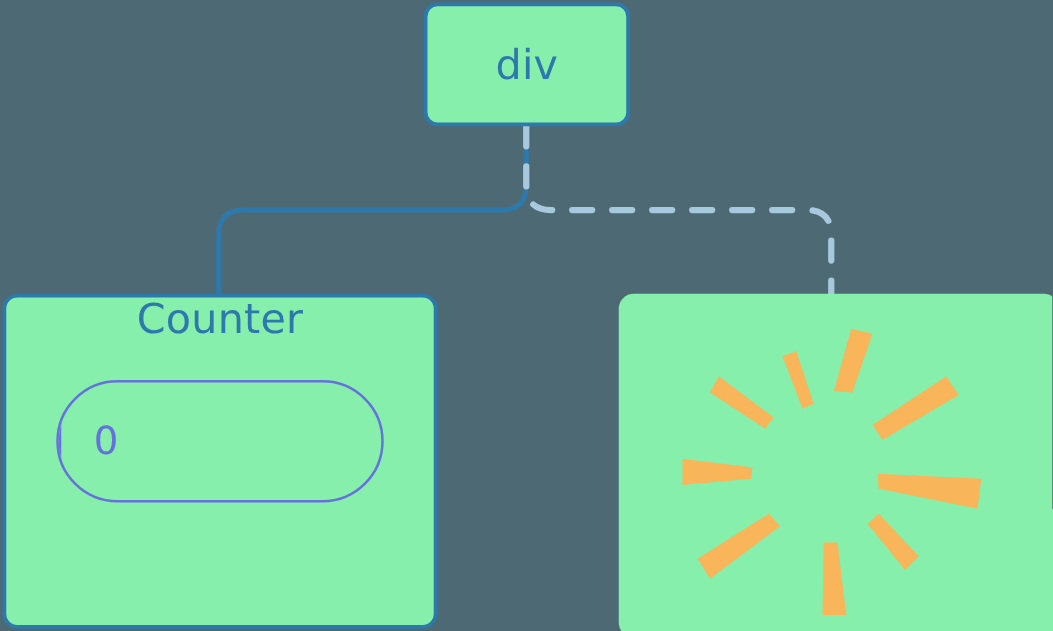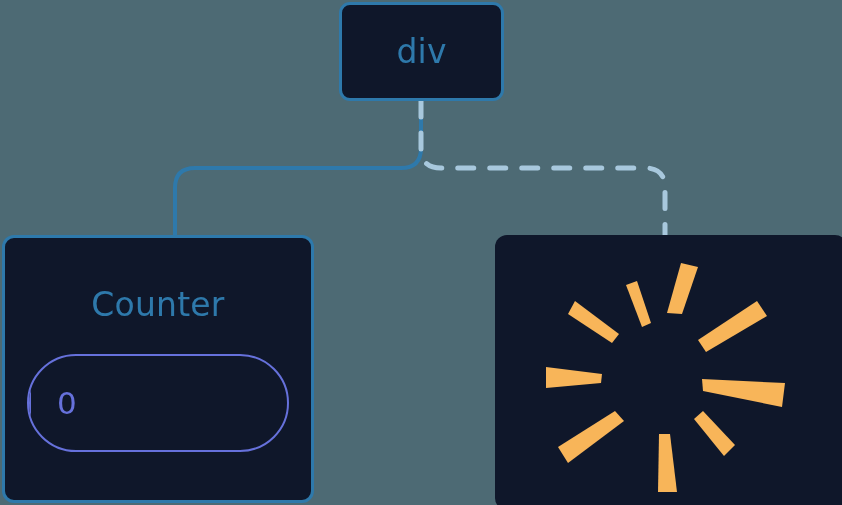--- a/index.html
+++ b/index.html
@@ -28,21 +28,21 @@
     left: 0;
     top: 0;
     width: 842px;
     height: 505px;
     z-index: 1;
   }
 
   
   .node {
     position: absolute;
-    background: #0f172a;
+    background: #86efac;
     box-sizing: border-box;
     z-index: 2;
   }
   .node.bordered {
     border: 3px solid #2e79ab;
   }
 
   
   #node-div {
     left: 339px;
@@ -59,28 +59,27 @@
     font-size: 33px;
     line-height: 1;
     letter-spacing: 0.2px;
     white-space: nowrap;
   }
 
   
   #node-counter {
     left: 2px;
     top: 235px;
-    width: 312px;
+    width: 348px;
     height: 268px;
     border-radius: 12px;
     display: flex;
     flex-direction: column;
     align-items: center;
     justify-content: flex-start;
-    padding-top: 50px;
   }
   #node-counter .node-title {
     font-size: 33px;
     margin-bottom: 33px;
   }
 
   
   .state-pill {
     display: flex;
     align-items: stretch;

